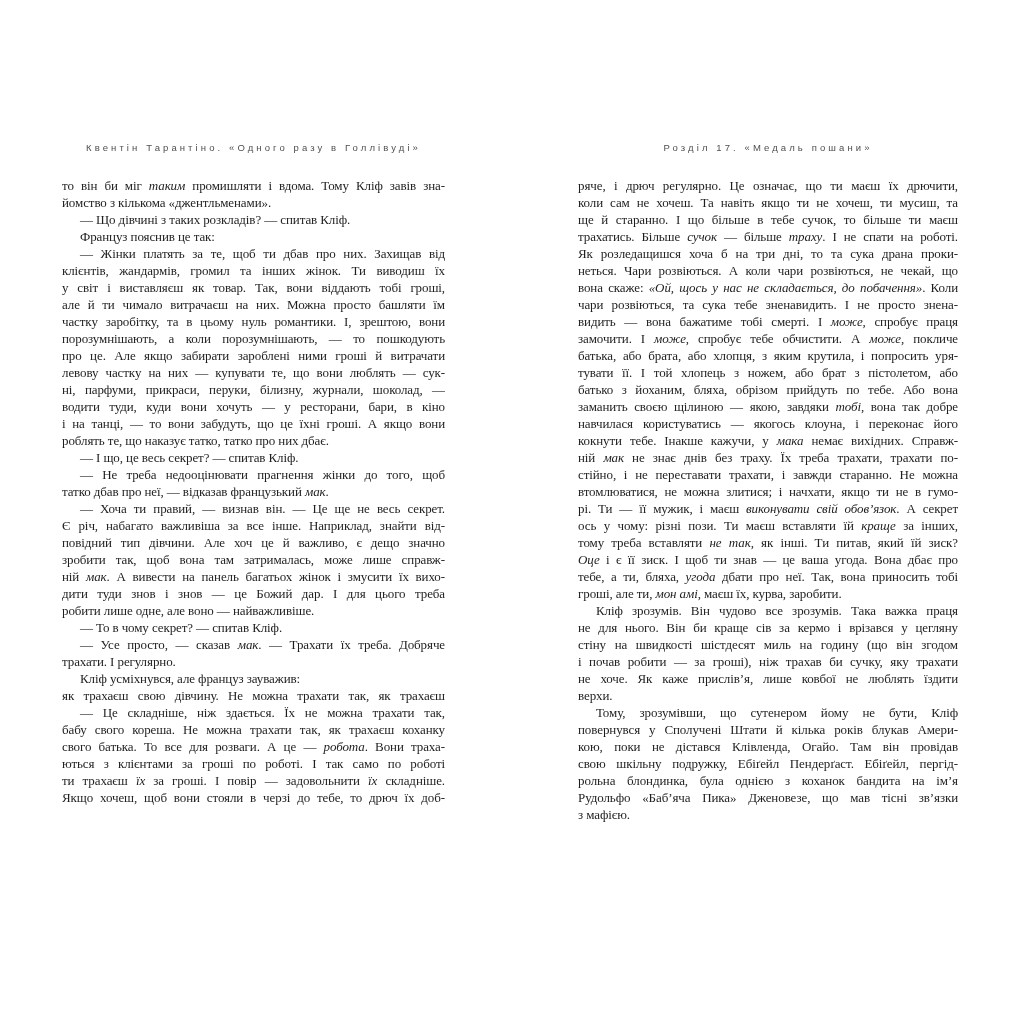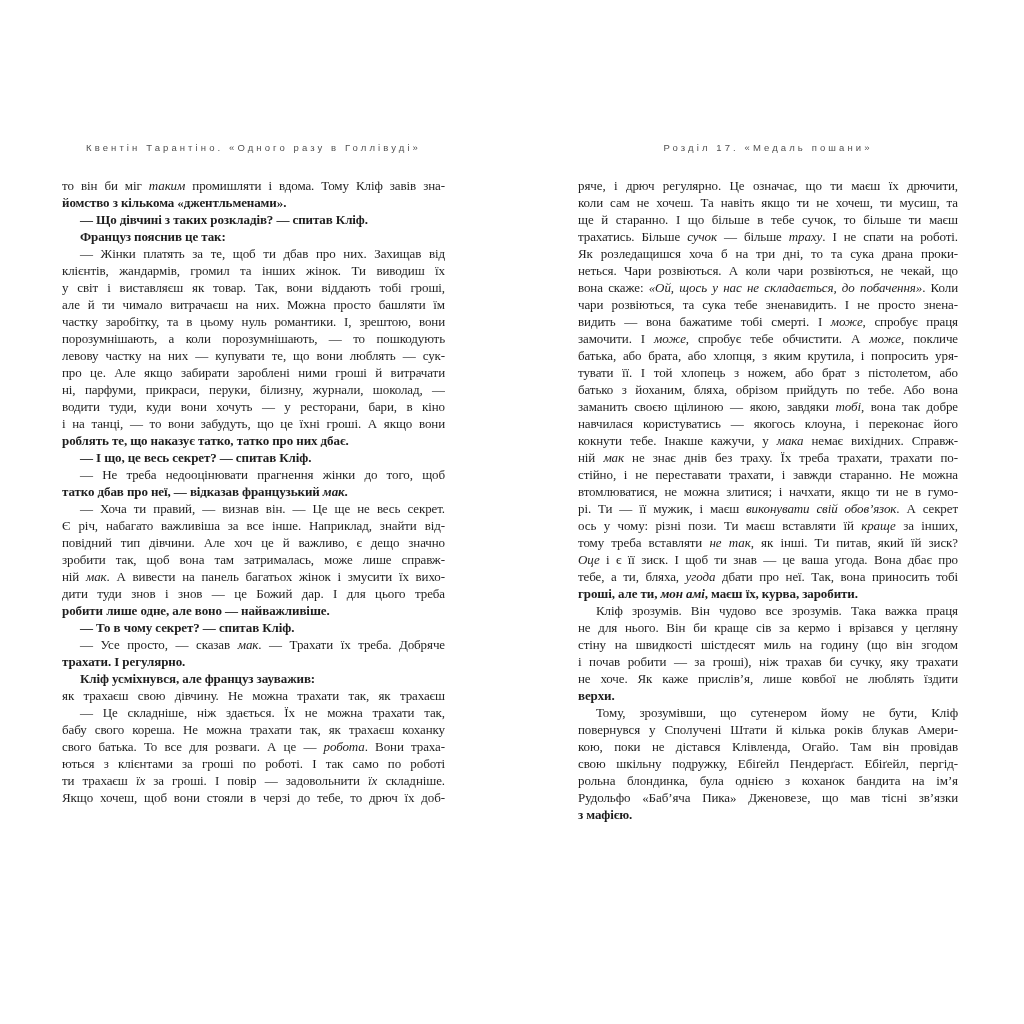--- a/index.html
+++ b/index.html
@@ -46,21 +46,21 @@
     font-size: 13px;
     letter-spacing: -0.1px;
   }
   .line {
     height: 17px;
     line-height: 17px;
     overflow: hidden;
     text-align: justify;
     text-align-last: justify;
   }
-  .line.end    { text-align-last: left; font-weight: bold; }
+  .line.end    { text-align-last: left; }
   .line.indent { text-indent: 18px; }
   .it { font-style: italic; }
 
   .page-number {
     position: absolute;
     top: 836px;
     font-weight: 700;
     font-size: 14.5px;
     line-height: 15px;
     color: #111111;
@@ -81,22 +81,22 @@
         <div class="line"><span>то він би міг </span><span class="it">таким</span><span> промишляти і вдома. Тому Кліф завів зна-</span></div>
         <div class="line end"><span>йомство з кількома «джентльменами».</span></div>
         <div class="line indent end"><span>— Що дівчині з таких розкладів? — спитав Кліф.</span></div>
         <div class="line indent end"><span>Француз пояснив це так:</span></div>
         <div class="line indent"><span>— Жінки платять за те, щоб ти дбав про них. Захищав від</span></div>
         <div class="line"><span>клієнтів, жандармів, громил та інших жінок. Ти виводиш їх</span></div>
         <div class="line"><span>у світ і виставляєш як товар. Так, вони віддають тобі гроші,</span></div>
         <div class="line"><span>але й ти чимало витрачаєш на них. Можна просто башляти їм</span></div>
         <div class="line"><span>частку заробітку, та в цьому нуль романтики. І, зрештою, вони</span></div>
         <div class="line"><span>порозумнішають, а коли порозумнішають, — то пошкодують</span></div>
+        <div class="line"><span>про це. Але якщо забирати зароблені ними гроші й витрачати</span></div>
         <div class="line"><span>левову частку на них — купувати те, що вони люблять — сук-</span></div>
-        <div class="line"><span>про це. Але якщо забирати зароблені ними гроші й витрачати</span></div>
         <div class="line"><span>ні, парфуми, прикраси, перуки, білизну, журнали, шоколад, —</span></div>
         <div class="line"><span>водити туди, куди вони хочуть — у ресторани, бари, в кіно</span></div>
         <div class="line"><span>і на танці, — то вони забудуть, що це їхні гроші. А якщо вони</span></div>
         <div class="line end"><span>роблять те, що наказує татко, татко про них дбає.</span></div>
         <div class="line indent end"><span>— І що, це весь секрет? — спитав Кліф.</span></div>
         <div class="line indent"><span>— Не треба недооцінювати прагнення жінки до того, щоб</span></div>
         <div class="line end"><span>татко дбав про неї, — відказав французький </span><span class="it">мак</span><span>.</span></div>
         <div class="line indent"><span>— Хоча ти правий, — визнав він. — Це ще не весь секрет.</span></div>
         <div class="line"><span>Є річ, набагато важливіша за все інше. Наприклад, знайти від-</span></div>
         <div class="line"><span>повідний тип дівчини. Але хоч це й важливо, є дещо значно</span></div>

